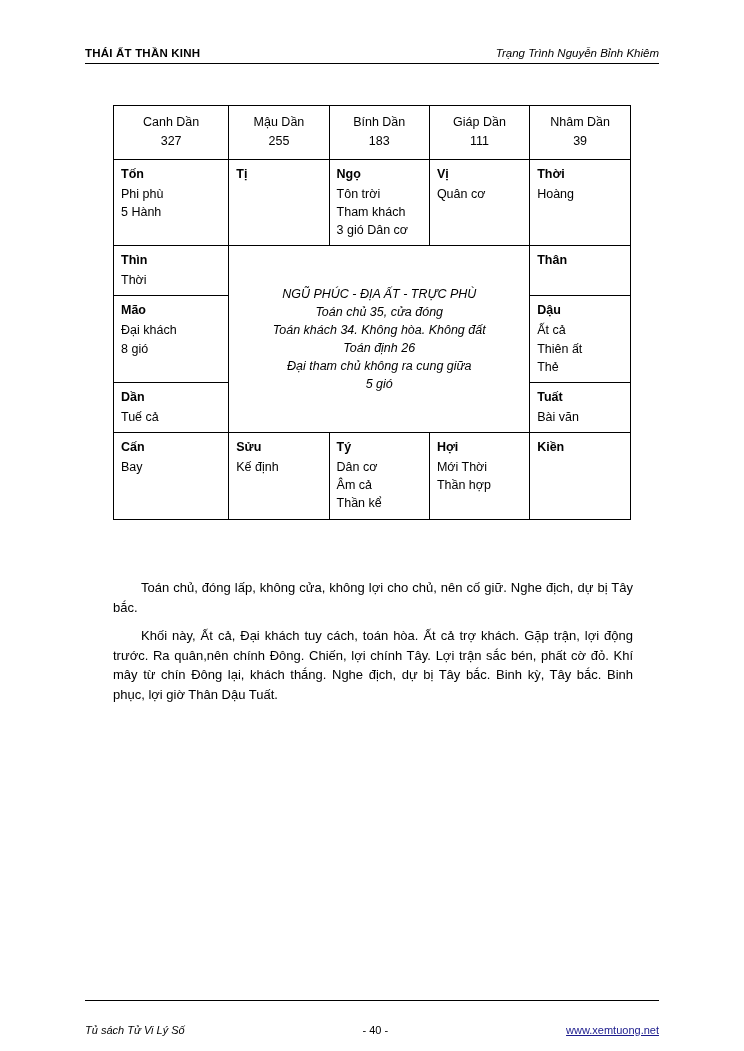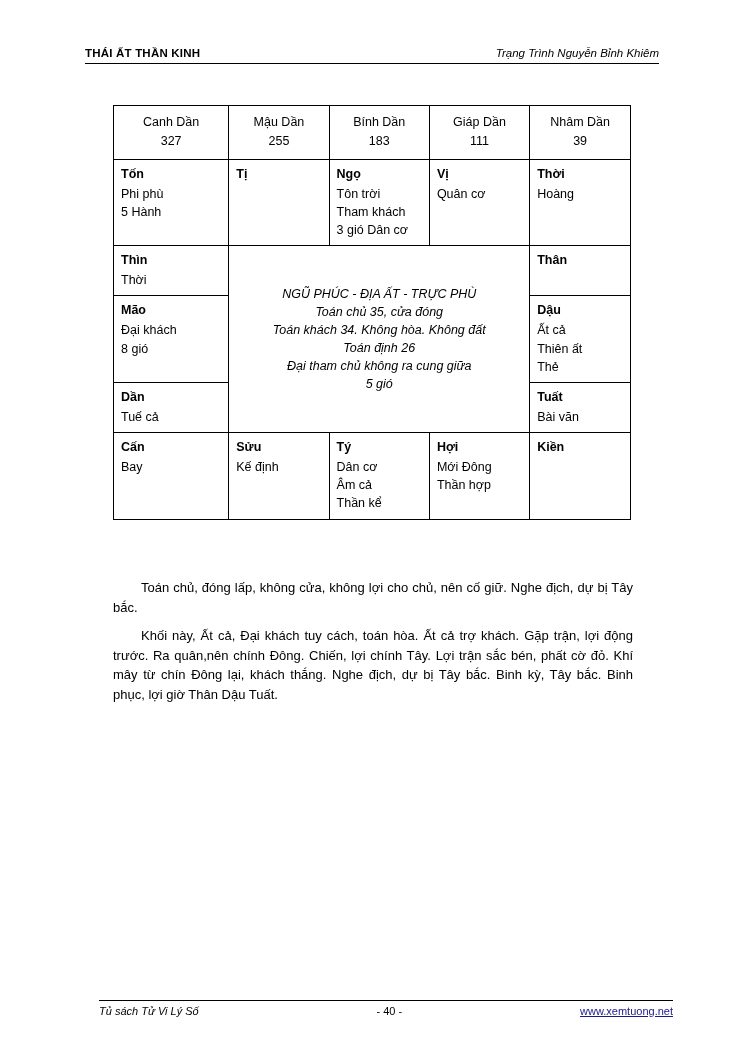--- a/index.html
+++ b/index.html
@@ -98,25 +98,25 @@
     text-align: justify;
   }
   .body-text p {
     margin: 0 0 9px 0;
     text-indent: 28px;
   }
 
   
   .footer {
     position: absolute;
-    left: 99px;
+    left: 85px;
     top: 1000px;
     width: 574px;
     border-top: 1.2px solid #000;
-    padding-top: 4px;
+    padding-top: 23px;
     display: flex;
     justify-content: space-between;
     align-items: baseline;
     font-size: 11px;
     font-style: italic;
   }
   .footer-center {
     font-style: normal;
   }
   .footer-right {
@@ -246,21 +246,21 @@
           <span class="cell-line">Kế định</span>
         </td>
         <td>
           <span class="cell-title">Tý</span>
           <span class="cell-line">Dân cơ</span>
           <span class="cell-line">Âm cả</span>
           <span class="cell-line">Thần kể</span>
         </td>
         <td>
           <span class="cell-title">Hợi</span>
-          <span class="cell-line">Mới Đông</span>
+          <span class="cell-line">Mới Thời</span>
           <span class="cell-line">Thần hợp</span>
         </td>
         <td>
           <span class="cell-title">Kiền</span>
         </td>
       </tr>
     </tbody>
   </table>
 
   <div class="body-text">

